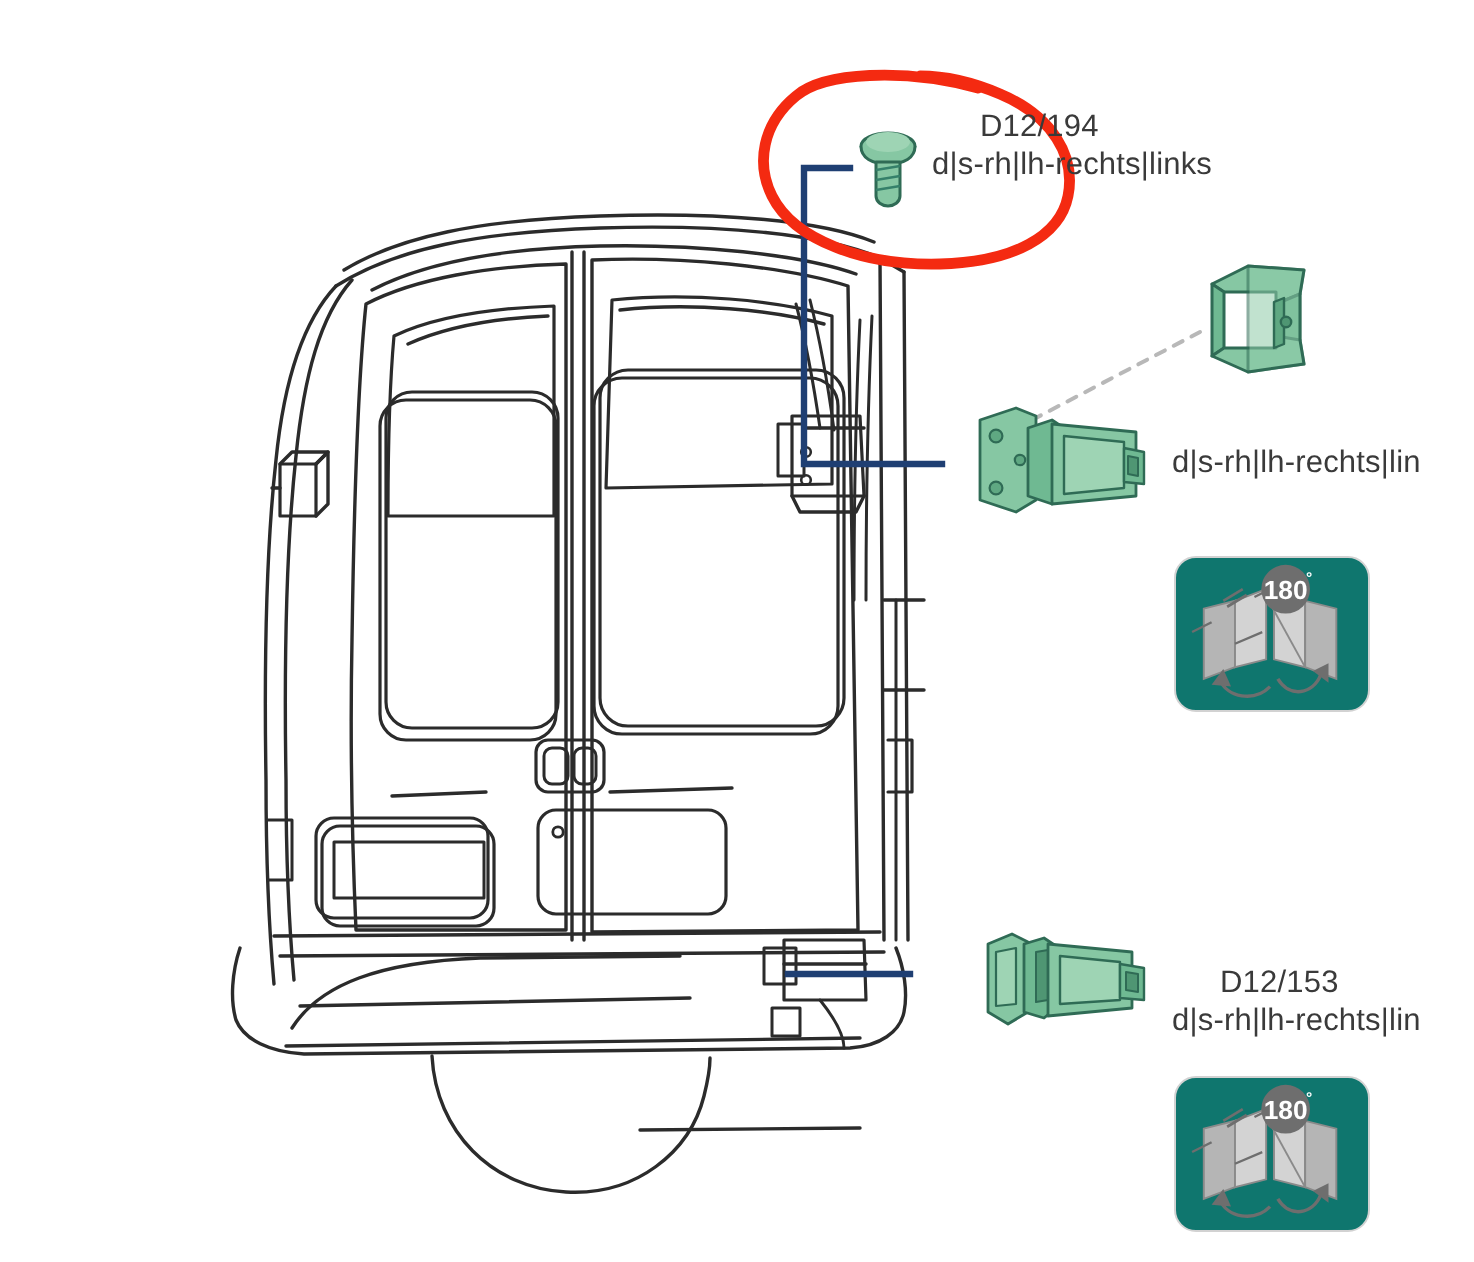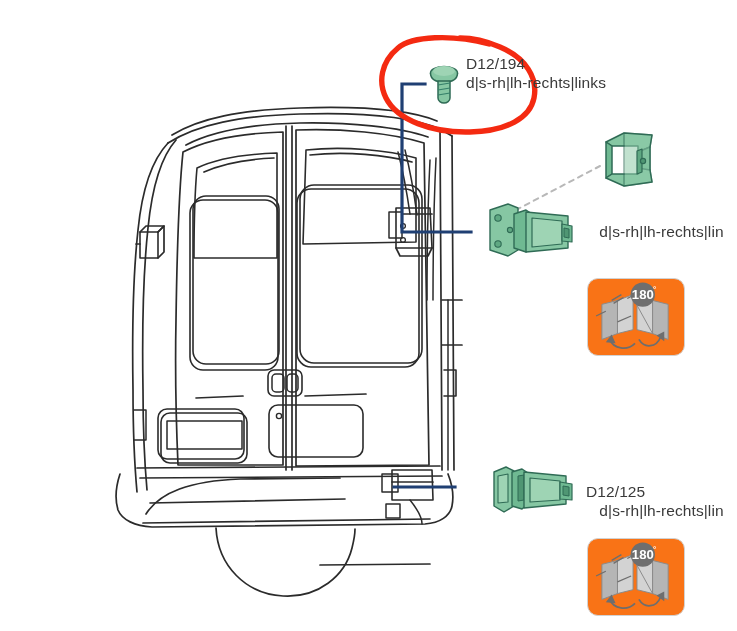--- a/index.html
+++ b/index.html
@@ -26,37 +26,37 @@
     height: 631px;
   }
   .label {
     position: absolute;
     color: #3a3a3a;
     font-size: 15.5px;
     line-height: 19px;
     white-space: nowrap;
     letter-spacing: 0.1px;
   }
-  .label .l1 { display: block; }
-  .label .l2 { display: block; text-align: center; }
+  .label .l1 { display: block; margin-left: 24px; }
+  .label .l2 { display: block; }
   .label-clip {
     overflow: hidden;
   }
   #lbl-194 { left: 466px; top: 54px; }
   #lbl-d06  { left: 665px; top: 132px; }
   #lbl-195 { left: 586px; top: 222px; width: 151px; }
   #lbl-196 { left: 586px; top: 482px; width: 151px; }
 
   .rotpanel {
     position: absolute;
     width: 98px;
     height: 78px;
     border: 1.6px solid #d2d2d2;
     border-radius: 11px;
-    background: #f97316;
+    background: #0f766e;
     box-sizing: border-box;
   }
   #rot-1 { left: 587px; top: 278px; }
   #rot-2 { left: 587px; top: 538px; }
   .rotpanel svg { display:block; width: 100%; height: 100%; }
   .badge-text {
     font-family: "Liberation Sans", sans-serif;
     font-size: 13.5px;
     font-weight: bold;
     fill: #ffffff;
@@ -259,21 +259,21 @@
     <span class="l1">D12/194</span>
     <span class="l2">d|s-rh|lh-rechts|links</span>
   </div>
 
 
   <div class="label label-clip" id="lbl-195">
     <span class="l2">d|s-rh|lh-rechts|lin</span>
   </div>
 
   <div class="label label-clip" id="lbl-196">
-    <span class="l1">D12/125</span>
+    <span class="l1">D12/153</span>
     <span class="l2">d|s-rh|lh-rechts|lin</span>
   </div>
 
   <div class="rotpanel" id="rot-1">
     <svg viewBox="0 0 98 78" xmlns="http://www.w3.org/2000/svg">
       <g>
 
         <path d="M14,26 L30,22 L30,56 L14,62 Z" fill="#b5b5b5" stroke="#8a8a8a" stroke-width="1"></path>
         <path d="M30,22 L46,16 L46,52 L30,56 Z" fill="#d3d3d3" stroke="#8a8a8a" stroke-width="1"></path>
         <path d="M50,16 L66,22 L66,56 L50,52 Z" fill="#d3d3d3" stroke="#8a8a8a" stroke-width="1"></path>

